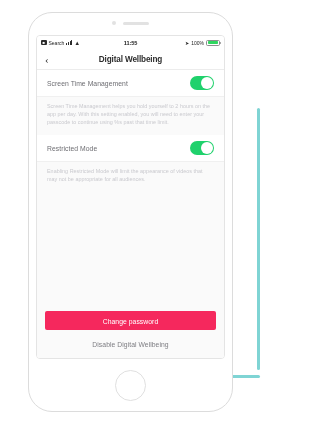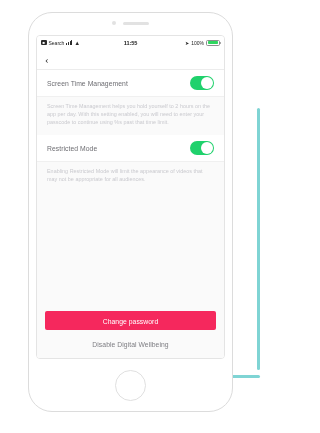--- a/index.html
+++ b/index.html
@@ -303,20 +303,21 @@
         <span class="loc-glyph">➤</span>
         <span class="batt-text">100%</span>
         <span class="battery">
             <span></span>
           </span>
       </div>
     </div>
 
     <div class="navbar">
       <span class="nav-back">‹</span>
+      <span class="nav-title">Digital Wellbeing</span>
     </div>
 
     <div class="content">
 
       <div class="setting-row">
         <span class="setting-label">Screen Time Management</span>
         <span class="toggle">
             <span class="knob"></span>
           </span>
       </div>

